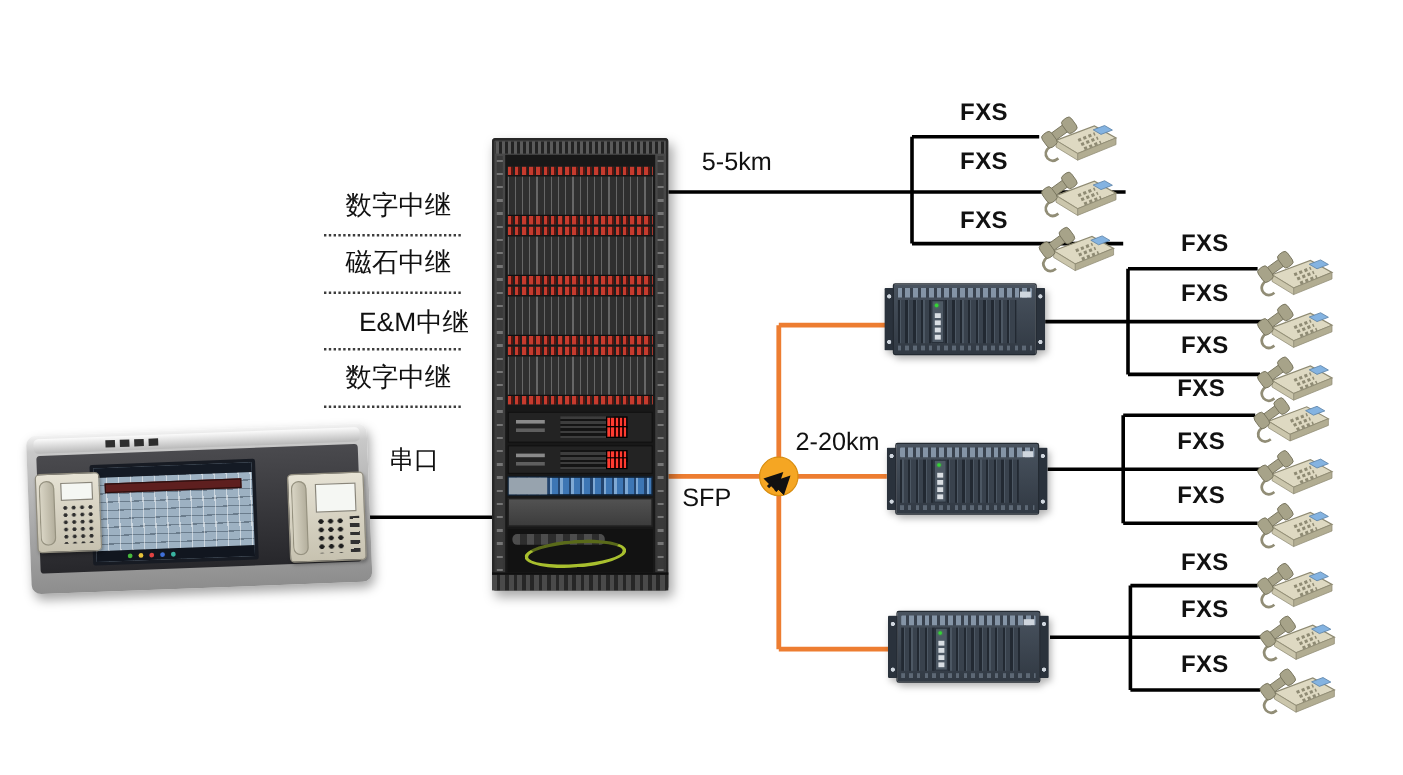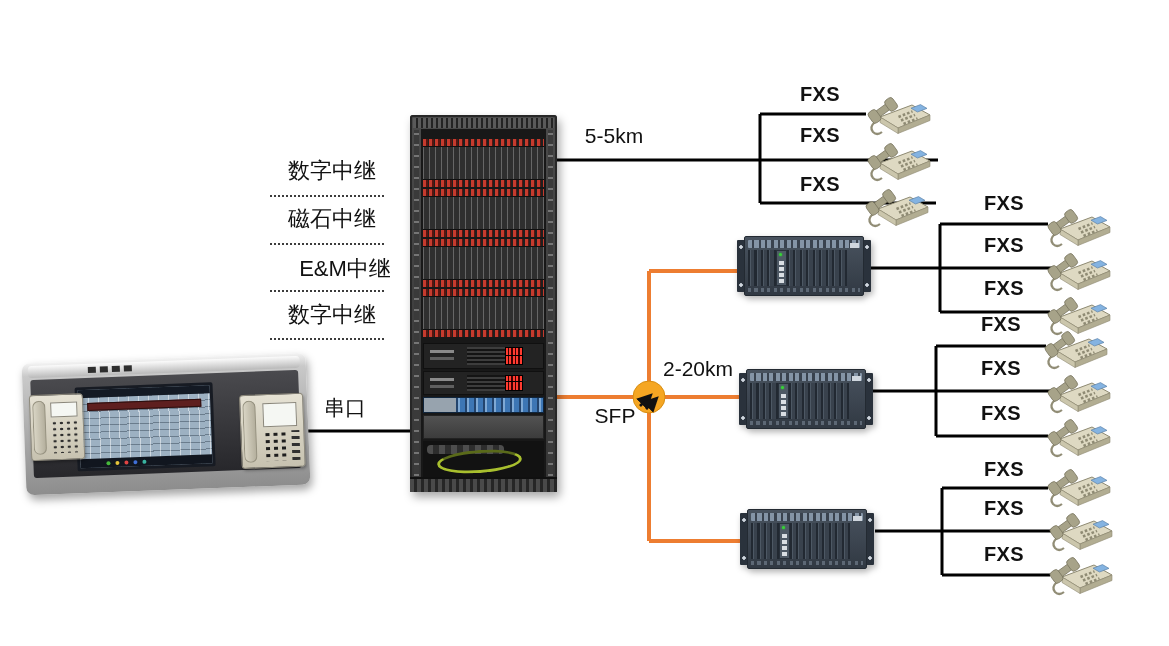--- a/index.html
+++ b/index.html
@@ -172,22 +172,22 @@
   <i class="dotline" style="left:270px;top:195px"></i>
   <div class="lbl lbl-trunk" style="left:332px;top:206px">磁石中继</div>
   <i class="dotline" style="left:270px;top:243px"></i>
   <div class="lbl lbl-trunk" style="left:345px;top:256px">E&amp;M中继</div>
   <i class="dotline" style="left:270px;top:290px"></i>
   <div class="lbl lbl-trunk" style="left:332px;top:302px">数字中继</div>
   <i class="dotline" style="left:270px;top:338px"></i>
 
   <div class="lbl lbl-dist" style="left:614px;top:124px">5-5km</div>
   <div class="lbl lbl-dist" style="left:698px;top:357px">2-20km</div>
-  <div class="lbl lbl-dist" style="left:615px;top:404px">SFP</div>
-  <div class="lbl lbl-dist" style="left:345px;top:396px">串口</div>
+  <div class="lbl lbl-dist" style="left:589px;top:404px">SFP</div>
+  <div class="lbl lbl-dist" style="left:345px;top:372px">串口</div>
 
   <div class="lbl lbl-fxs" style="left:810px;top:83px">FXS</div>
   <div class="lbl lbl-fxs" style="left:810px;top:124px">FXS</div>
   <div class="lbl lbl-fxs" style="left:810px;top:173px">FXS</div>
 
   <div class="lbl lbl-fxs" style="left:994px;top:192px">FXS</div>
   <div class="lbl lbl-fxs" style="left:994px;top:234px">FXS</div>
   <div class="lbl lbl-fxs" style="left:994px;top:277px">FXS</div>
 
   <div class="lbl lbl-fxs" style="left:991px;top:313px">FXS</div>

